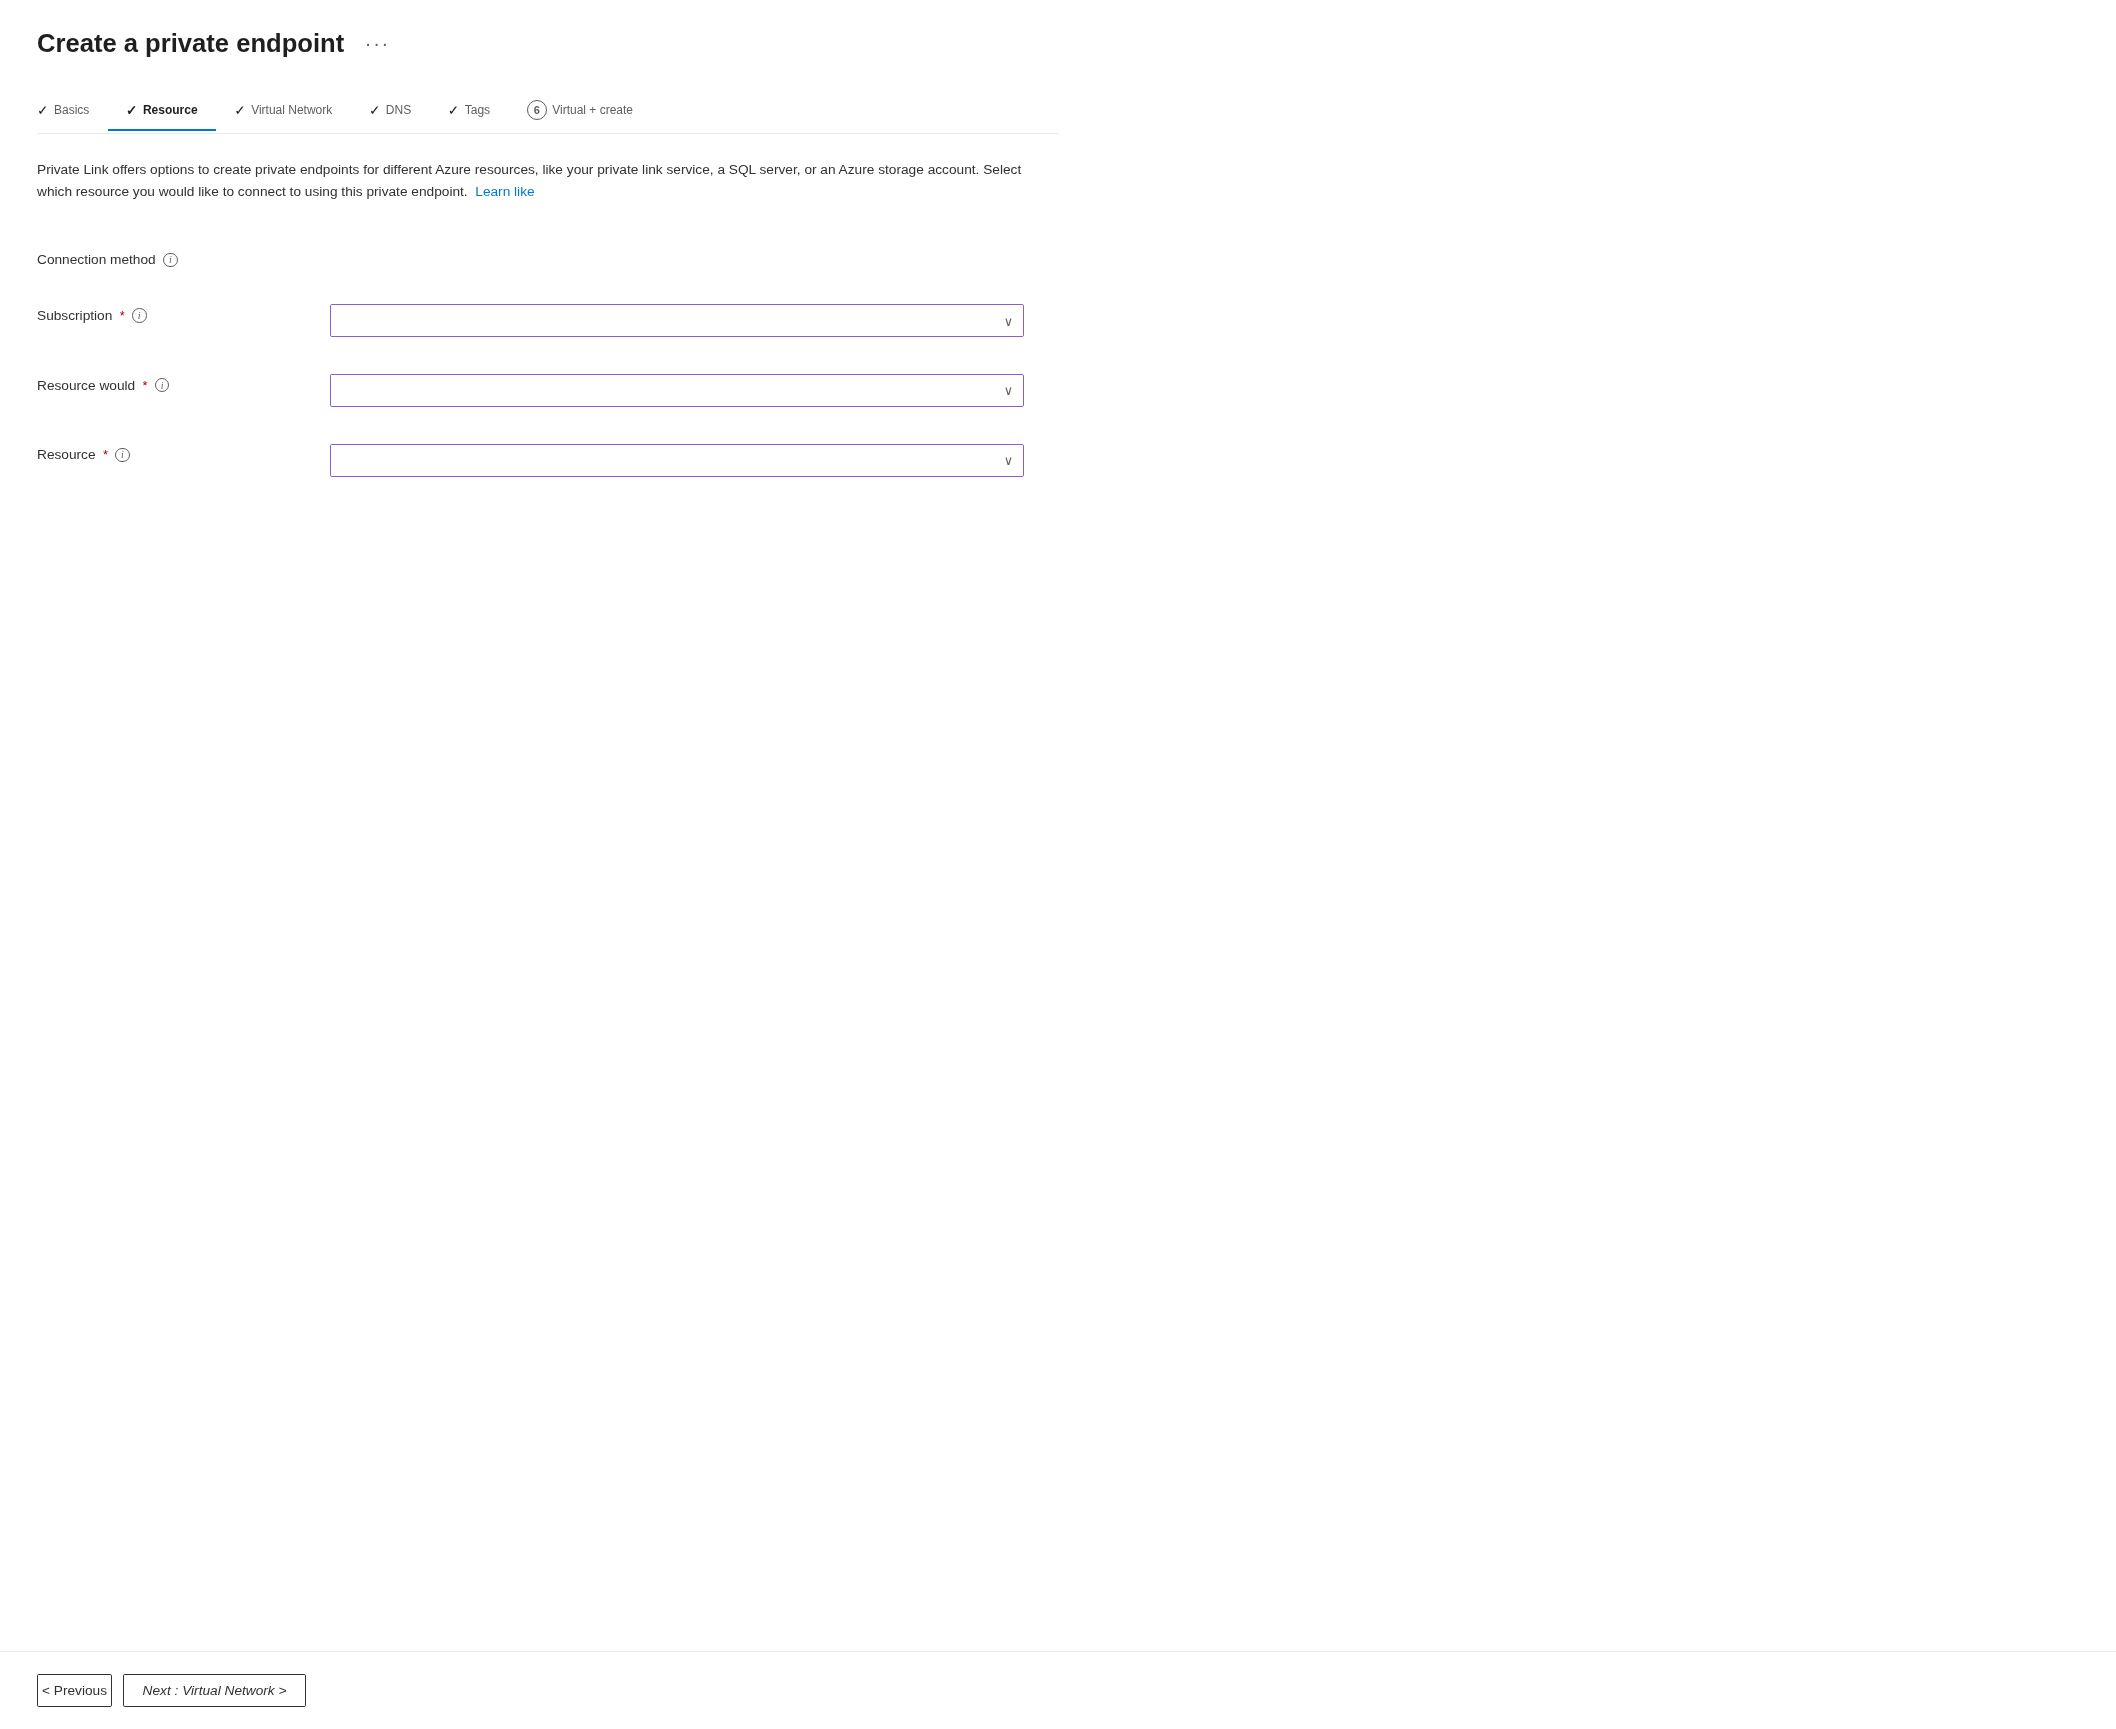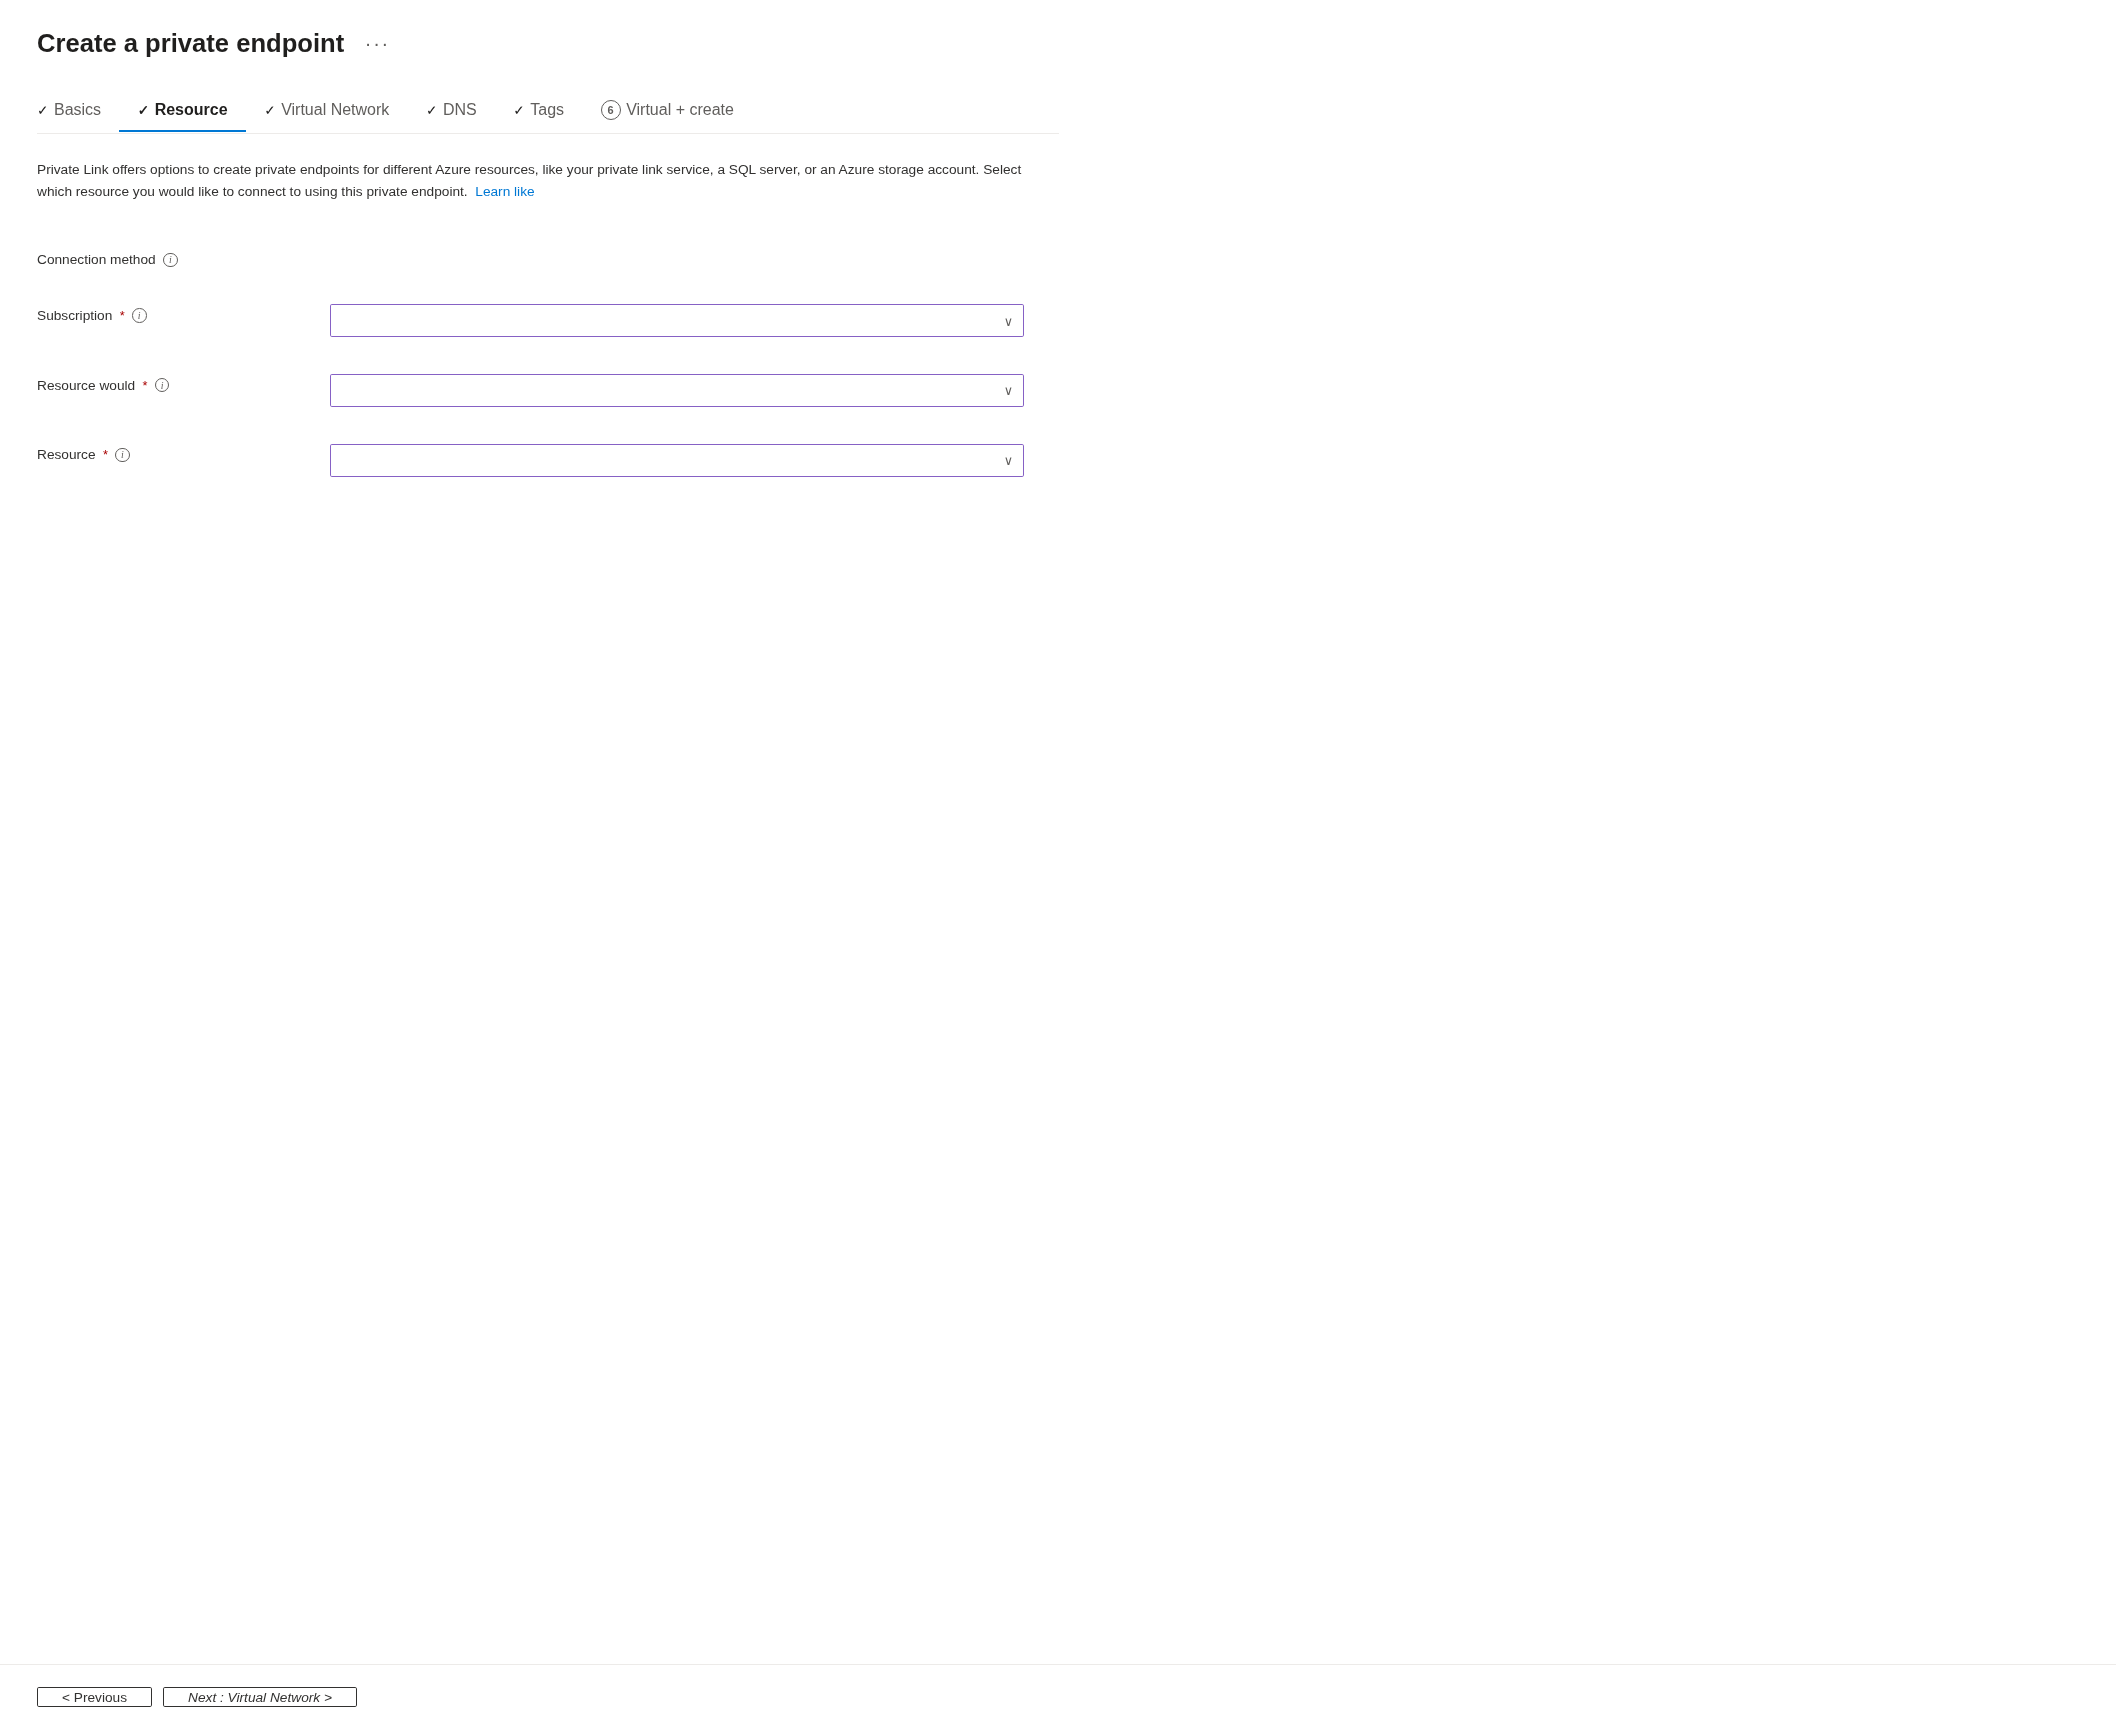--- a/index.html
+++ b/index.html
@@ -96,21 +96,21 @@
       width: 20px;
       height: 20px;
       border-radius: 50%;
       border: 1.4px solid #605e5c;
       font-size: 11px;
       color: #605e5c;
       font-weight: 600;
     }
 
     .wizard-step .step-label {
-      font-size: 16px;
+      font-size: 12px;
     }
 
     .wizard-step + .wizard-step {
       padding-left: 18.3px;
     }
 
     
     .description-text {
       font-size: 13.7px;
       color: #323130;
@@ -241,22 +241,22 @@
     .bottom-nav {
       border-top: 0.9px solid #edebe9;
       padding: 22px 37px;
       display: flex;
       align-items: center;
       gap: 11px;
       background: #ffffff;
     }
 
     .nav-btn {
-      height: 20px;
-      padding: 0 24px;
+      height: 33px;
+      padding: 0 4px;
       border: 1.4px solid #323130;
       background: #ffffff;
       color: #323130;
       font-size: 13.7px;
       cursor: pointer;
       font-family: 'Segoe UI', sans-serif;
       border-radius: 1.8px;
       white-space: nowrap;
     }
 

